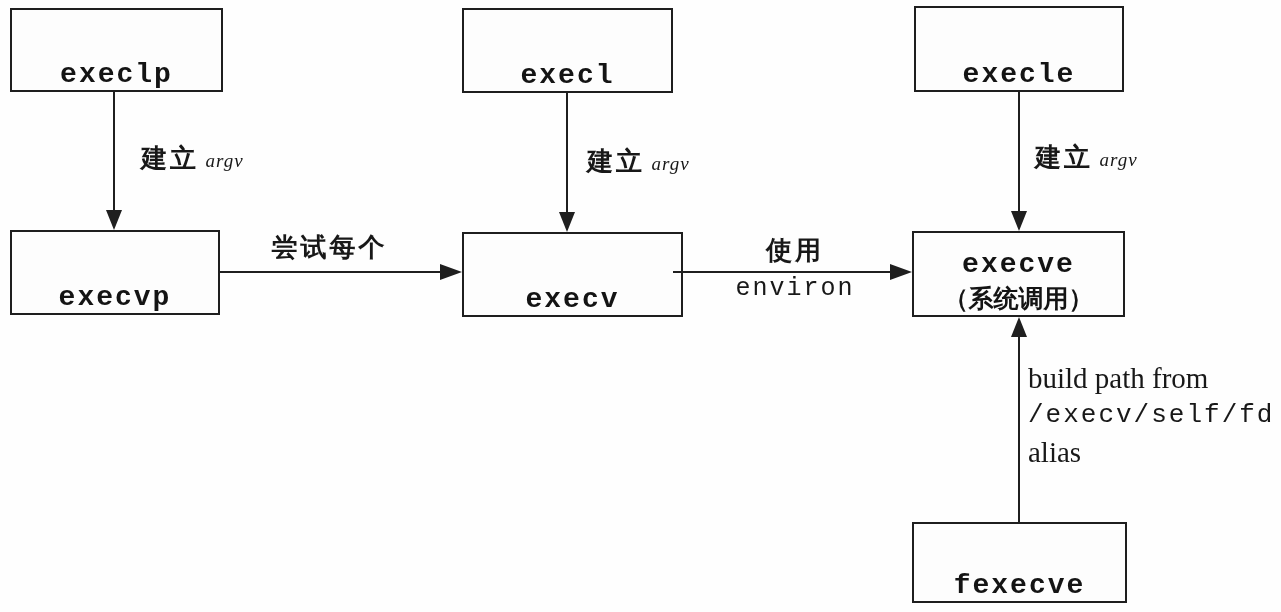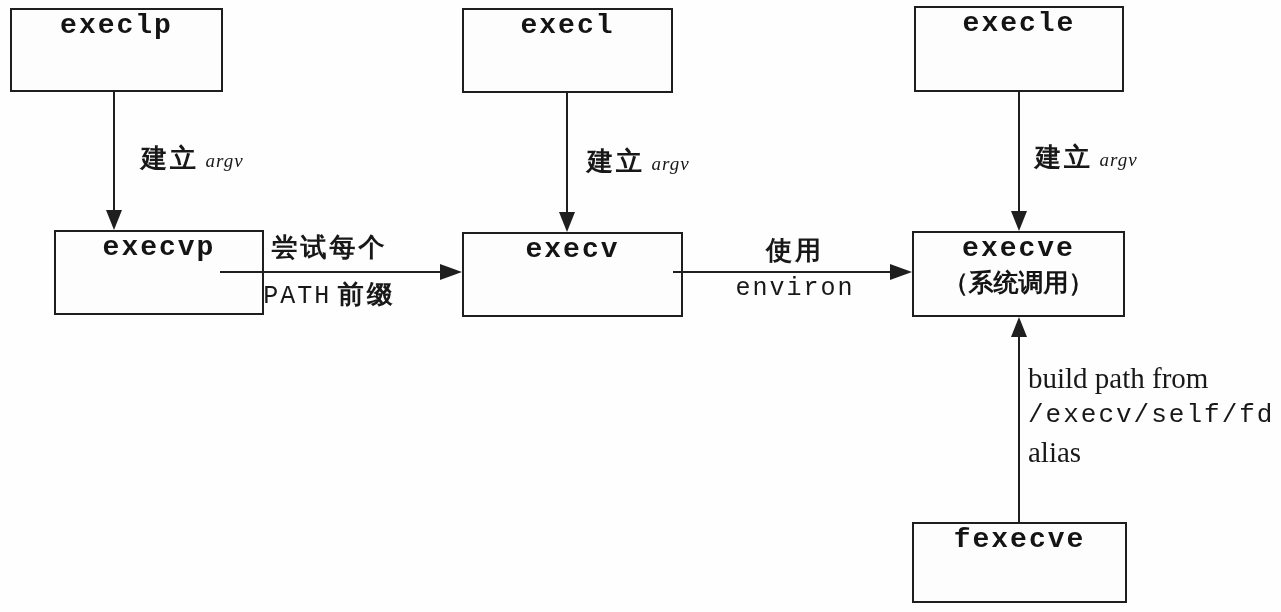--- a/index.html
+++ b/index.html
@@ -17,38 +17,38 @@
   }
   
   .node {
     position: absolute;
     box-sizing: border-box;
     border: 2px solid #1e1e1e;
     background: #fdfdfd;
     display: flex;
     flex-direction: column;
     align-items: center;
-    justify-content: flex-start;
+    justify-content: flex-end;
     font-family: "Liberation Mono", "DejaVu Sans Mono", monospace;
     font-weight: bold;
     font-size: 28px;
     letter-spacing: 2px;
     color: #141414;
   }
   .node .sublabel {
     font-family: "Liberation Serif", "DejaVu Serif", serif;
     font-weight: 600;
     font-size: 25px;
     letter-spacing: 0;
     margin-top: 2px;
   }
   #node-execlp  { left: 10px;  top: 8px;   width: 213px; height: 84px; }
   #node-execl   { left: 462px; top: 8px;   width: 211px; height: 85px; }
   #node-execle  { left: 914px; top: 6px;   width: 210px; height: 86px; }
-  #node-execvp  { left: 10px;  top: 230px; width: 210px; height: 85px; margin-left: 44px; }
+  #node-execvp  { left: 10px;  top: 230px; width: 210px; height: 85px; }
   #node-execv   { left: 462px; top: 232px; width: 221px; height: 85px; }
   #node-execve  { left: 912px; top: 231px; width: 213px; height: 86px; }
   #node-fexecve { left: 912px; top: 522px; width: 215px; height: 81px; }
 
   
   .vline, .hline {
     position: absolute;
     background: #1f1f1f;
   }
   .vline { width: 2px; }
@@ -174,24 +174,20 @@
   <div class="edge-label" id="label-argv-mid">
     <span class="cjk">建立</span>
     <span class="var">argv</span>
   </div>
   <div class="edge-label" id="label-argv-right">
     <span class="cjk">建立</span>
     <span class="var">argv</span>
   </div>
 
   <div class="edge-label cjk" id="label-try-path-1">尝试每个</div>
-  <div class="edge-label" id="label-try-path-2">
-    <span class="code">PATH</span>
-    <span class="cjk">前缀</span>
-  </div>
 
   <div class="edge-label cjk" id="label-use-environ-1">使用</div>
   <div class="edge-label code" id="label-use-environ-2">environ</div>
 
   <div class="edge-label" id="label-buildpath">
     <div>build path from</div>
     <div class="code">/execv/self/fd</div>
     <div>alias</div>
   </div>
 

